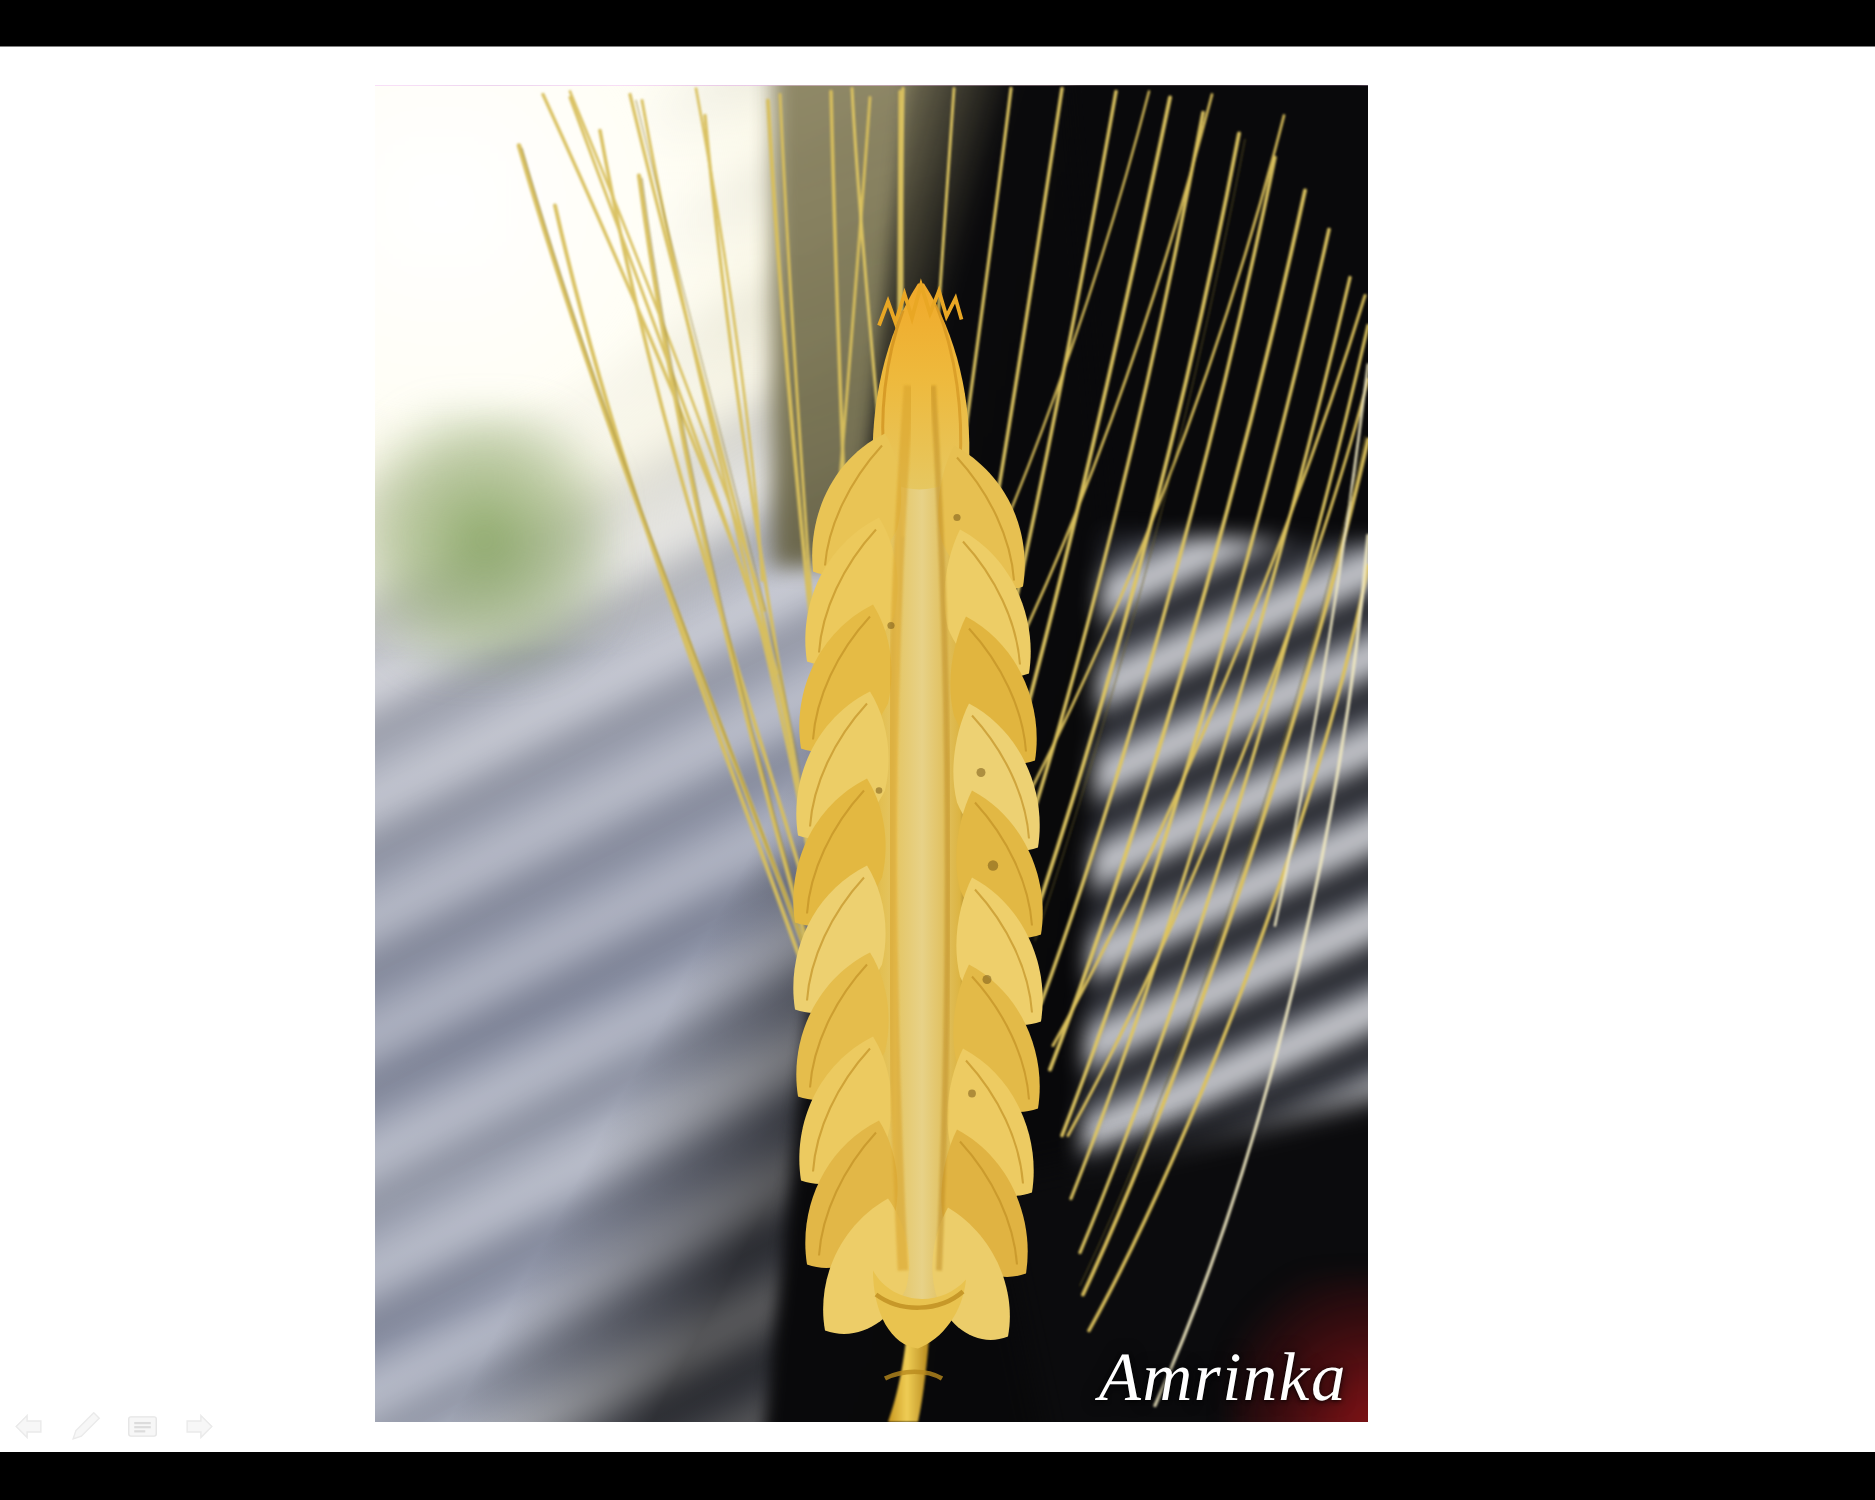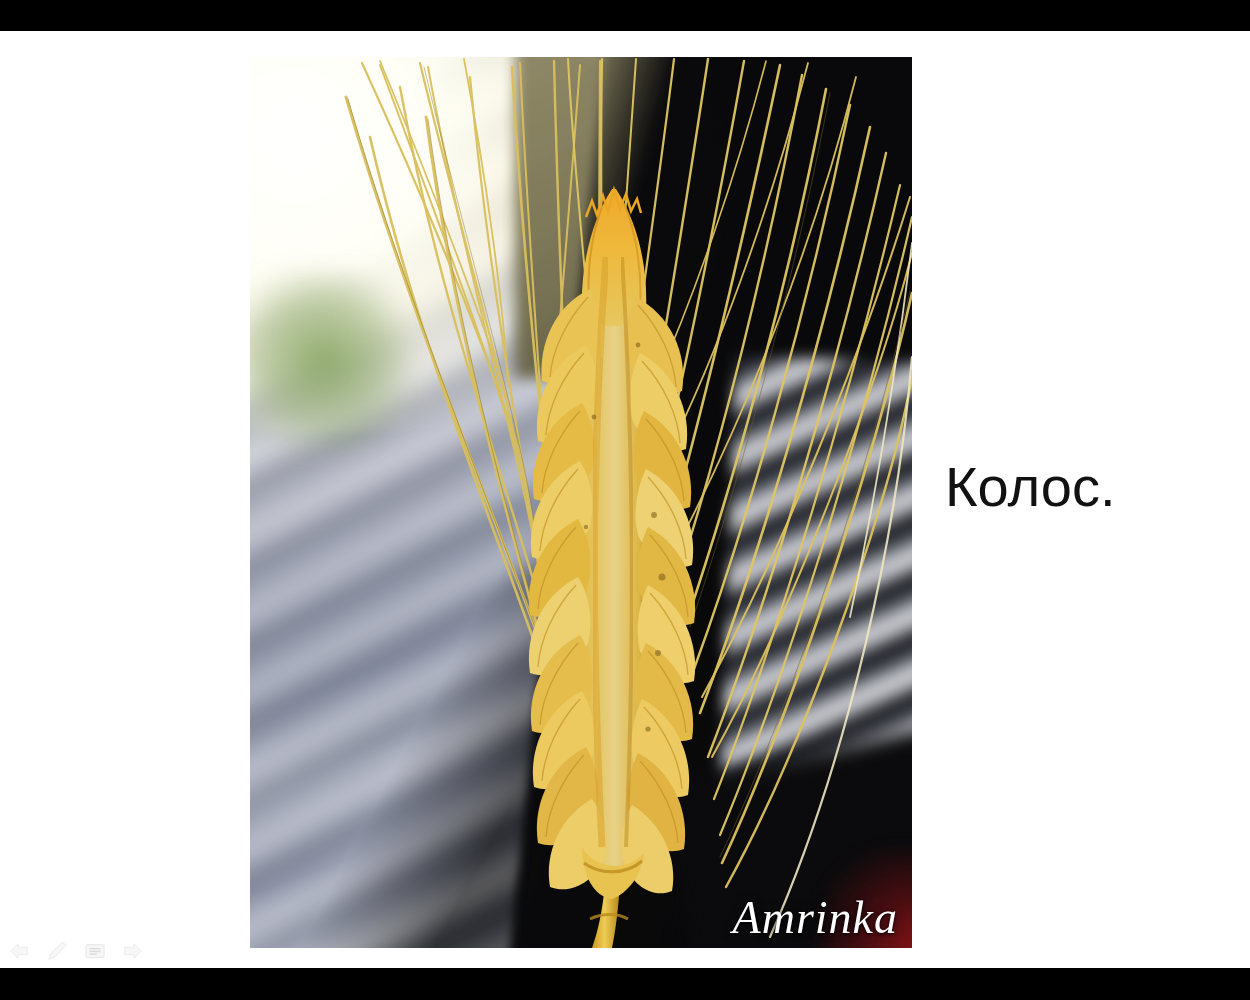--- a/index.html
+++ b/index.html
@@ -351,21 +351,20 @@
 
           <path d="M332 790 C344 812 376 816 394 796 C392 818 378 836 362 842
                    C344 840 332 818 332 790 Z" fill="#e9c34f"></path>
           <path d="M334 806 C350 818 376 818 392 804" stroke="#bb8a1c" stroke-width="3" fill="none" opacity=".75"></path>
         </svg>
       </div>
 
       <div class="watermark">Amrinka</div>
     </div>
 
-    <div class="caption">Колос.</div>
 
     <div class="navbar">
 
       <span class="navbtn" title="Previous">
         <svg viewBox="0 0 24 24">
           <path d="M11 4 L3 12 L11 20 L11 16 L21 16 L21 8 L11 8 Z" fill="#f4f4f4" stroke="#e2e2e2" stroke-width="1"></path>
         </svg>
       </span>
 
       <span class="navbtn" title="Pen">

